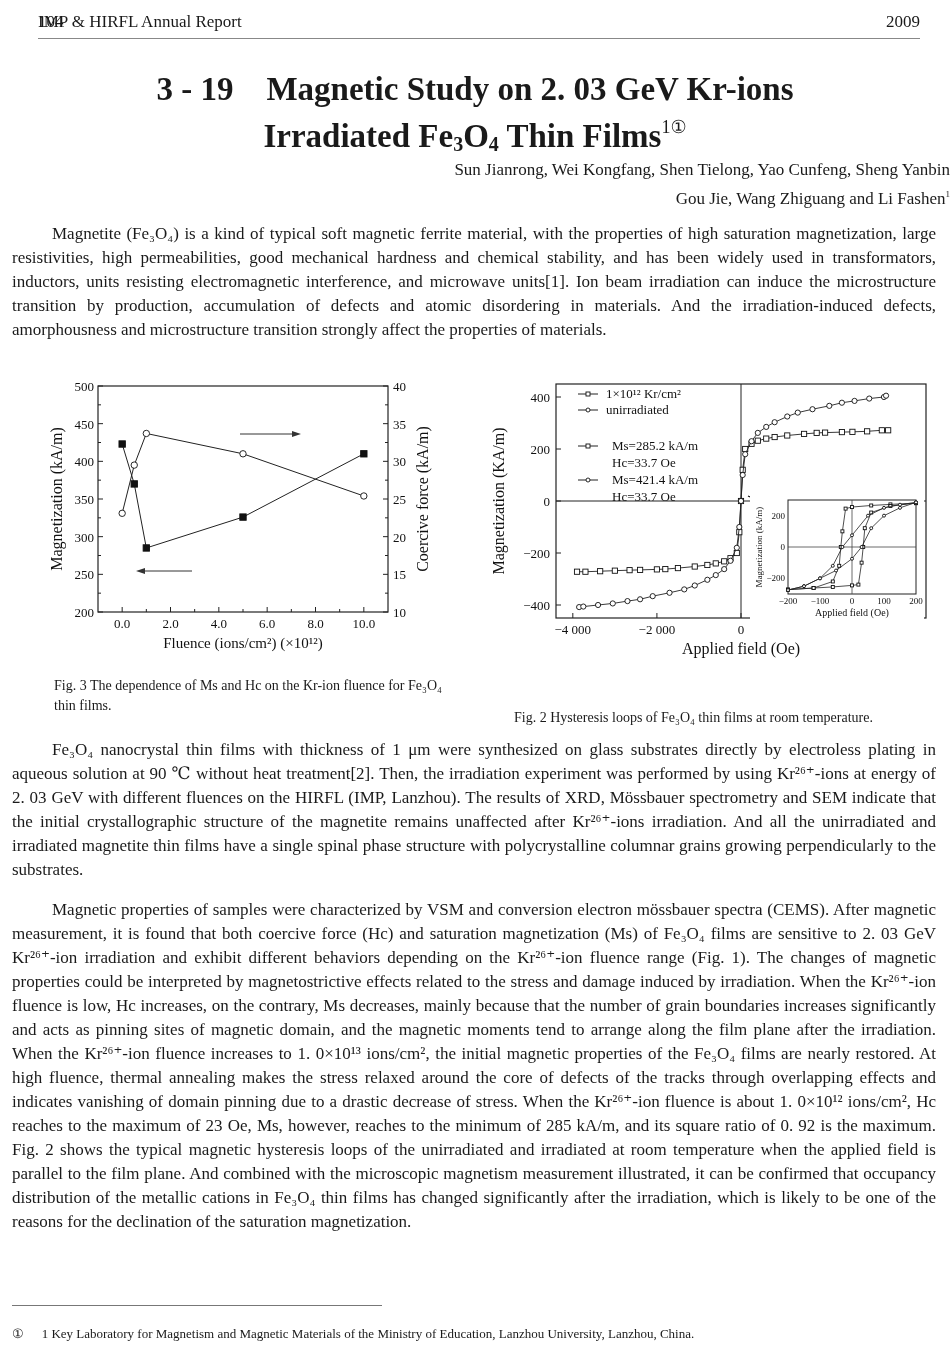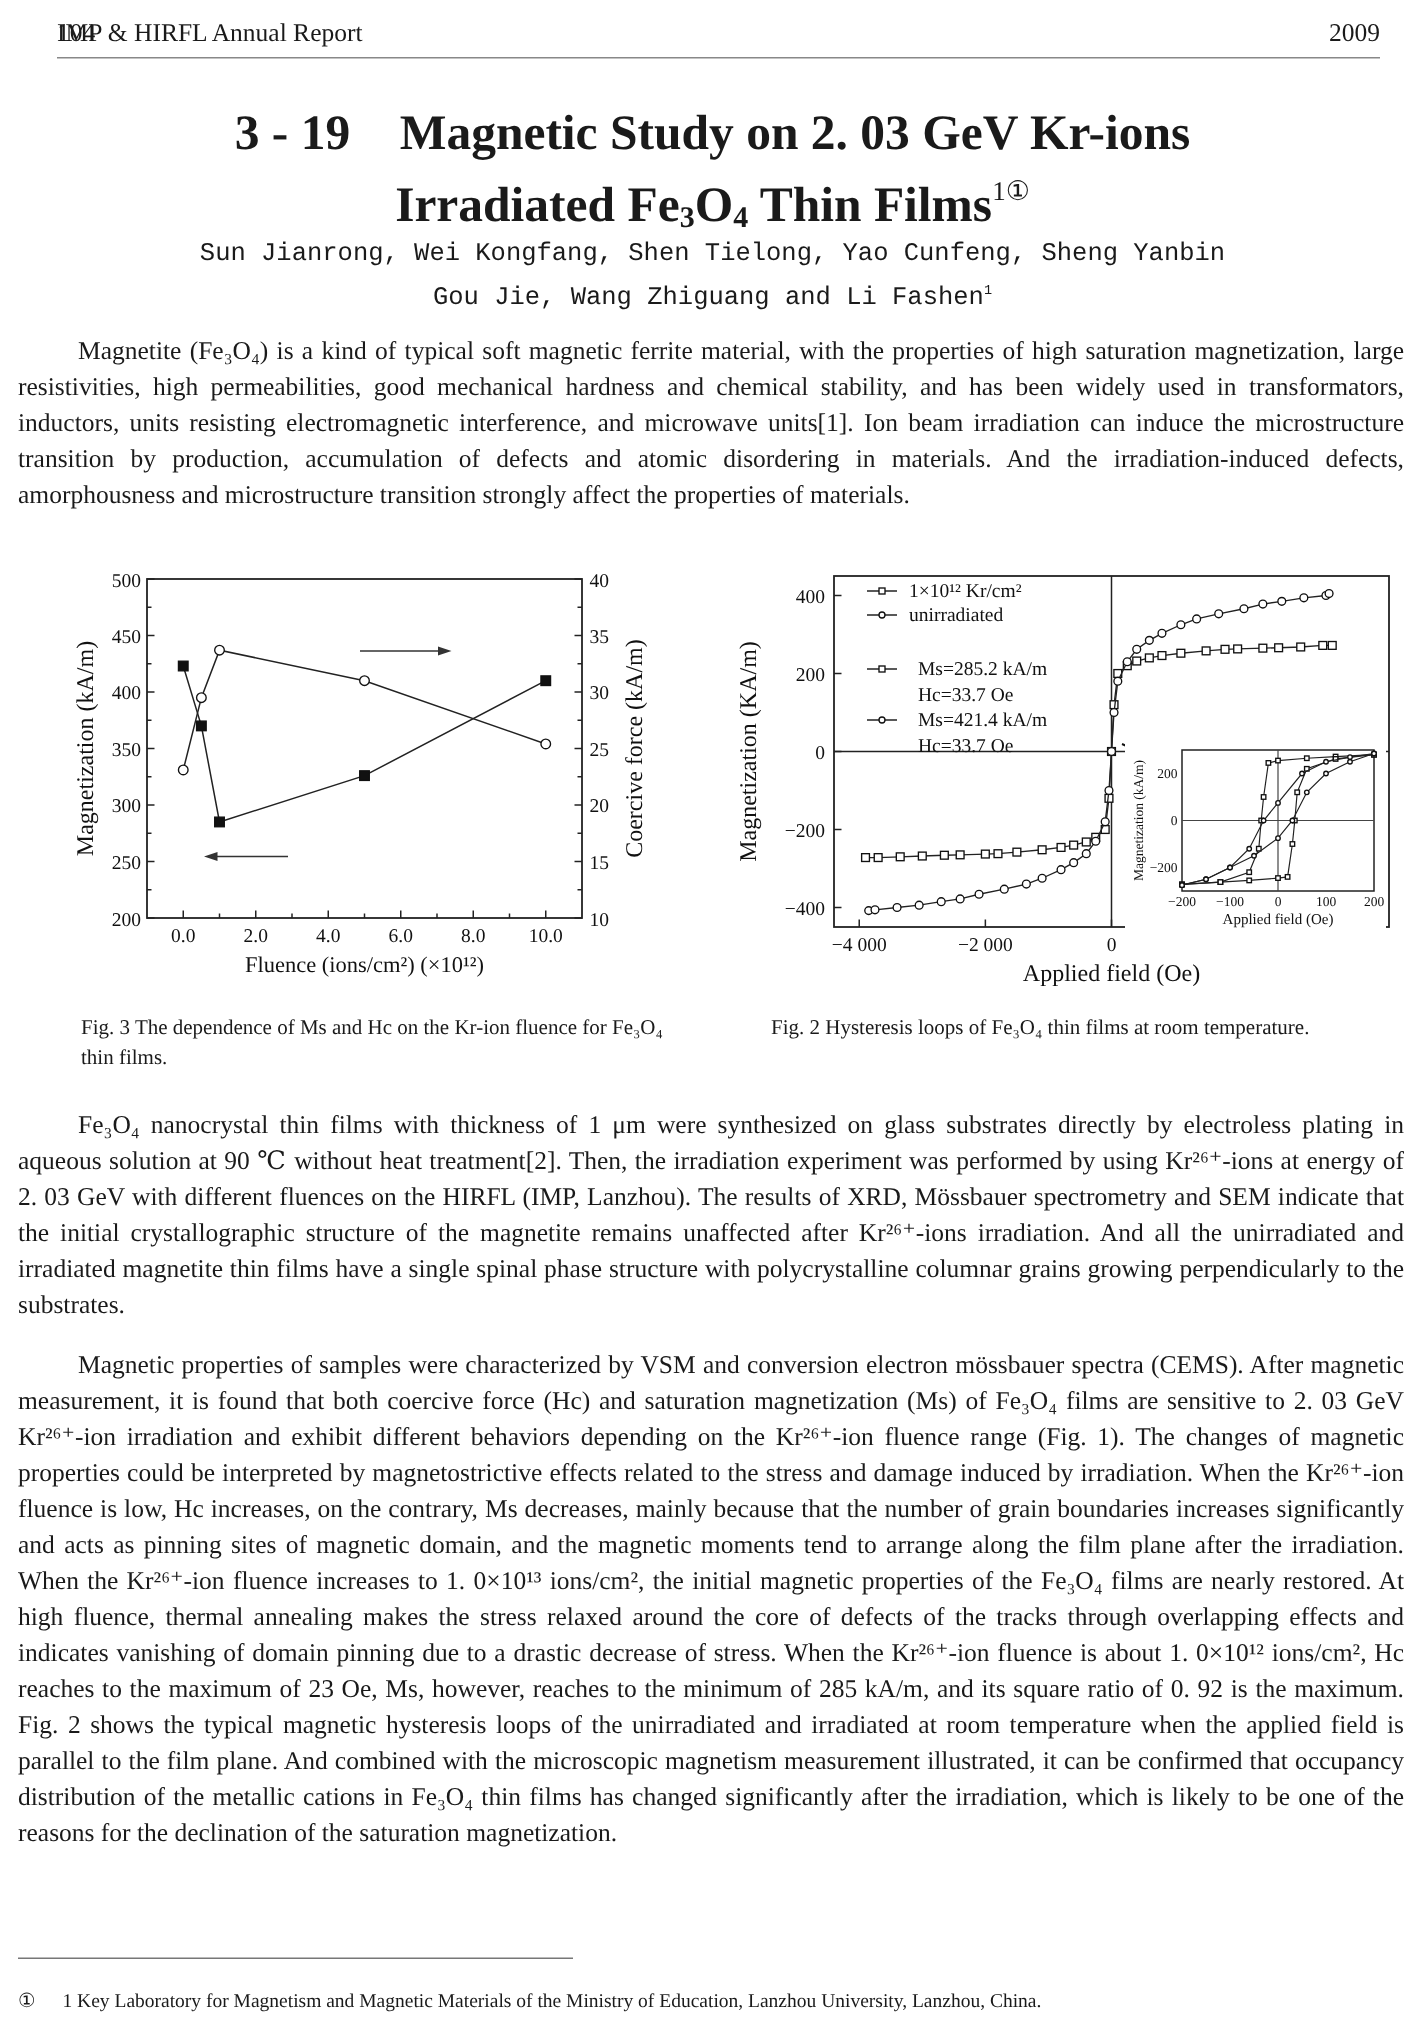--- a/index.html
+++ b/index.html
@@ -8,35 +8,35 @@
   .header { position: absolute; top: 10px; left: 38px; right: 30px; height: 28px;
             border-bottom: 1.5px solid #888; font-size: 17px; }
   .header .pg { position: absolute; left: 0; top: 2px; text-align: right; }
   .header .jr { position: absolute; left: 0; right: 0; text-align: left; top: 2px; font-family: Liberation Serif, serif; }
   .header .yr { position: absolute; right: 0; top: 2px; }
   .title { position: absolute; top: 70px; left: 0; right: 0; text-align: center;
            font-weight: bold; font-size: 33px; line-height: 38px; }
   .title .l2 { display: block; }
   .title sub { font-size: 20px; vertical-align: -4px; }
   .title sup { font-size: 18px; font-weight: normal; vertical-align: 14px; }
-  .authors { position: absolute; top: 158px; left: 0; right: 0; text-align: center;
-             font-size: 17px; line-height: 24px; font-family: Liberation Mono, monospace; }
+  .authors { position: absolute; top: 158px; left: 0; right: 0; text-align: right;
+             font-size: 17px; line-height: 24px; }
   .authors sup { font-size: 9px; }
   .para { position: absolute; left: 12px; width: 924px; font-size: 17px; line-height: 24px;
           text-align: justify; margin: 0; }
   .para .ind { display: inline-block; width: 40px; }
   .p1 { top: 222px; }
   .p2 { top: 738px; }
   .p3 { top: 898px; }
   .fig1 { position: absolute; left: 40px; top: 372px; width: 400px; height: 290px; }
   .fig2 { position: absolute; left: 482px; top: 376px; width: 460px; height: 285px; }
   svg text { font-family: "Liberation Serif", "DejaVu Serif", serif; fill: #111; }
   .cap { position: absolute; top: 676px; font-size: 14px; line-height: 20px; }
   .cap1 { left: 54px; width: 400px; }
-  .cap2 { left: 514px; width: 400px; }
+  .cap2 { left: 514px; width: 400px; margin-top: 32px; }
   .fn-line { position: absolute; left: 12px; top: 1305px; width: 370px; height: 1px; background: #777; }
   .footnote { position: absolute; left: 12px; top: 1326px; font-size: 13px; }
   .footnote .mk { margin-right: 18px; }
 </style>
 </head>
 <body>
 
 <div class="header">
   <span class="pg">104</span>
   <span class="jr">IMP &amp; HIRFL Annual Report</span>

